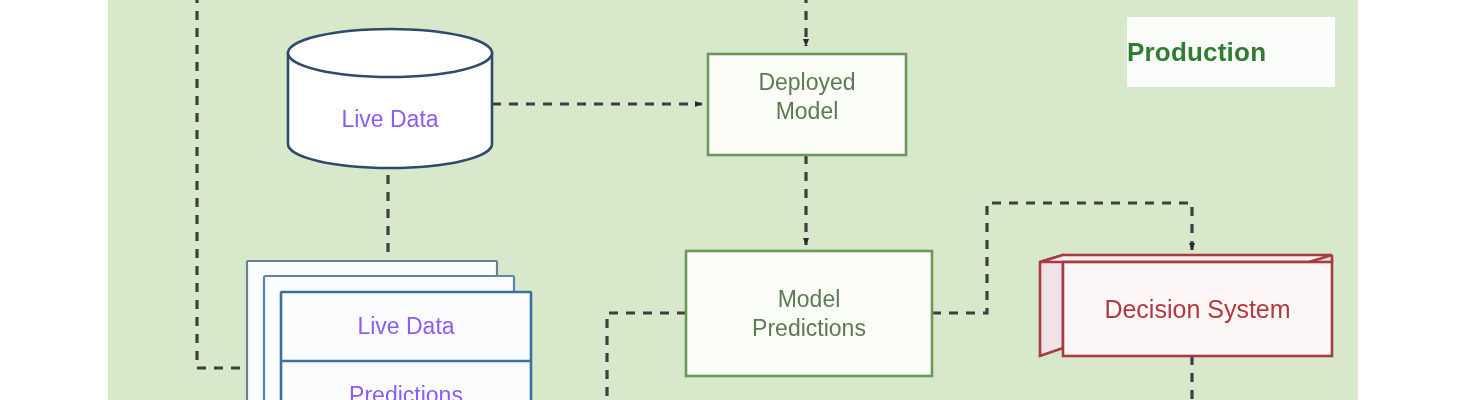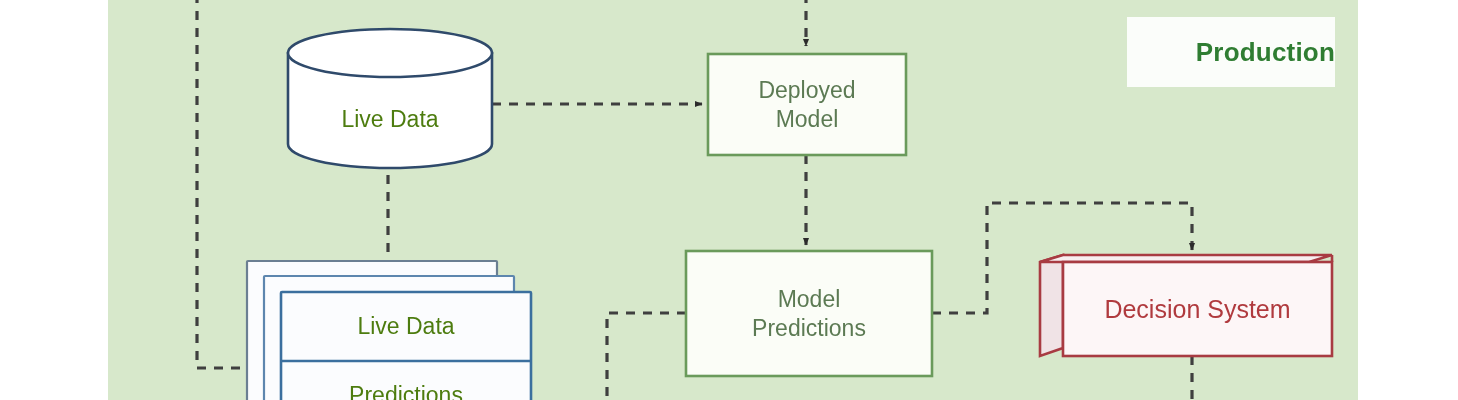--- a/index.html
+++ b/index.html
@@ -27,21 +27,21 @@
   
   #production-label {
     position: absolute;
     left: 1127px;
     top: 17px;
     width: 208px;
     height: 70px;
     background: #fbfdfa;
     display: flex;
     align-items: center;
-    justify-content: flex-end;
+    justify-content: flex-start;
   }
   #production-label span {
     font-size: 26px;
     font-weight: bold;
     color: #2f7d32;
     letter-spacing: 0.2px;
   }
   
   svg.layer {
     position: absolute;
@@ -55,21 +55,21 @@
   
   .node-label {
     position: absolute;
     display: flex;
     align-items: center;
     justify-content: center;
     text-align: center;
     line-height: 1.22;
     pointer-events: none;
   }
-  .lbl-blue  { color: #4d7c0f; font-size: 23px; }
+  .lbl-blue  { color: #8b5cf6; font-size: 23px; }
   .lbl-green { color: #5c7a53; font-size: 23px; }
   .lbl-red   { color: #b03a3e; font-size: 25px; }
 </style>
 </head>
 <body>
 
 <div id="canvas">
 
   <div id="production-zone"></div>
 
@@ -121,21 +121,21 @@
 
     <path d="M288,53 L288,144 A102,24 0 0 0 492,144 L492,53 Z" fill="#ffffff" stroke="#2f4a6b" stroke-width="2.6"></path>
 
     <ellipse cx="390" cy="53" rx="102" ry="24" fill="#ffffff" stroke="#2f4a6b" stroke-width="2.6"></ellipse>
   </svg>
   <div class="node-label lbl-blue" style="left:288px; top:96px; width:204px; height:46px;">Live Data</div>
 
   <svg class="layer" viewBox="0 0 1458 400">
     <rect x="708" y="54" width="198" height="101" fill="#fbfdf7" stroke="#6a9a5b" stroke-width="2.6"></rect>
   </svg>
-  <div class="node-label lbl-green" style="left:708px; top:54px; width:198px; height:101px; flex-direction:column;">
+  <div class="node-label lbl-green" style="left:708px; top:46px; width:198px; height:101px; flex-direction:column;">
     <span>Deployed</span>
     <span>Model</span>
   </div>
 
   <svg class="layer" viewBox="0 0 1458 400">
     <rect x="686" y="251" width="246" height="125" fill="#fbfdf7" stroke="#6a9a5b" stroke-width="2.6"></rect>
   </svg>
   <div class="node-label lbl-green" style="left:686px; top:251px; width:246px; height:125px; flex-direction:column;">
     <span>Model</span>
     <span>Predictions</span>

